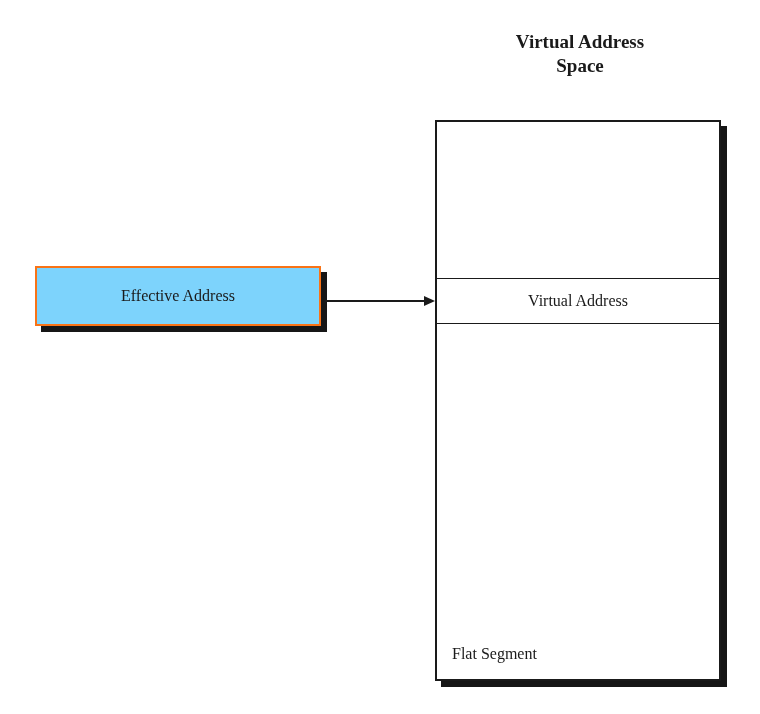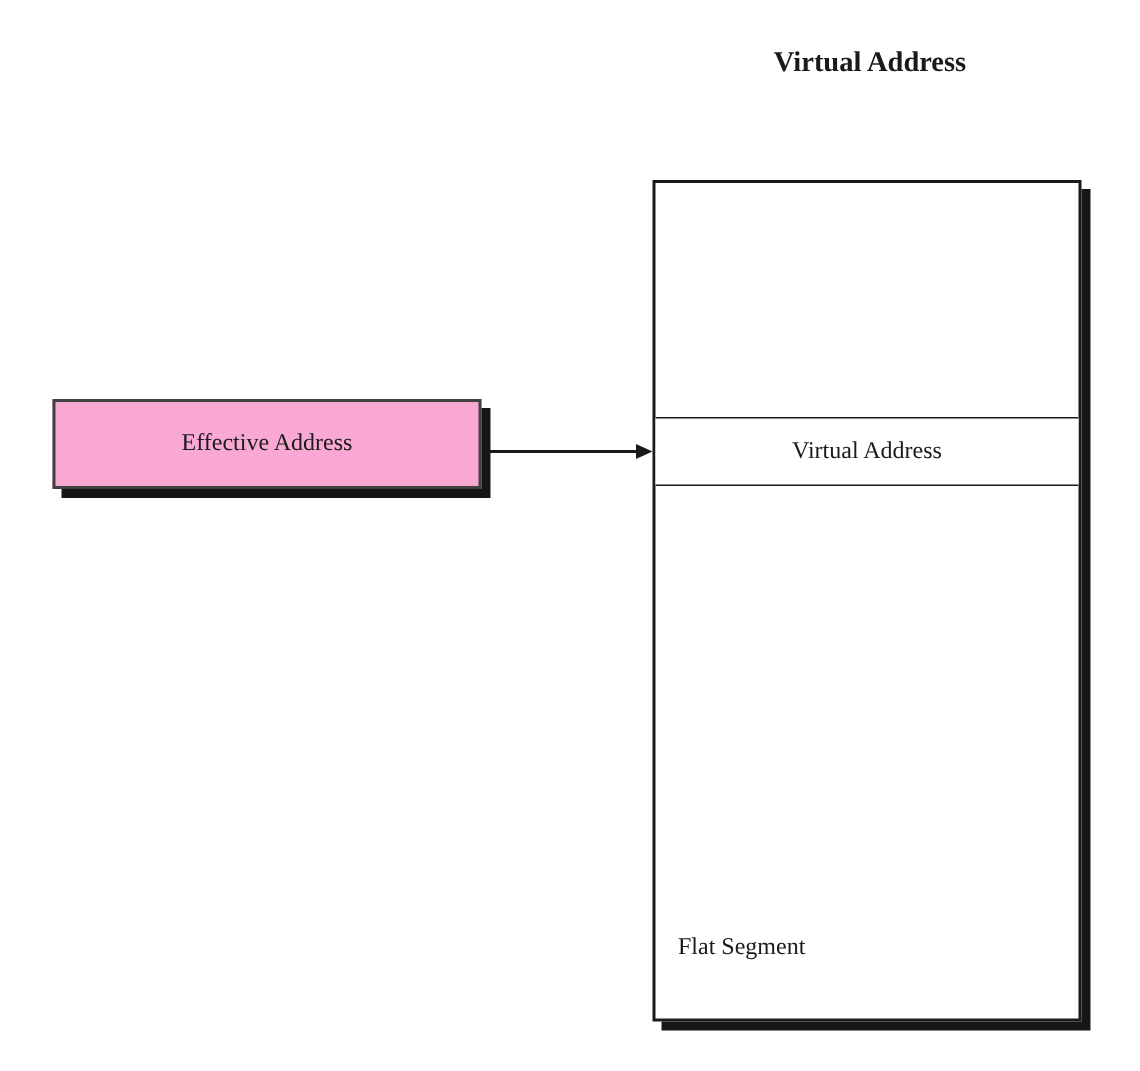--- a/index.html
+++ b/index.html
@@ -56,33 +56,33 @@
     align-items: center;
     justify-content: center;
     font-size: 16px;
     box-sizing: border-box;
     background: #ffffff;
   }
 
   .flat-segment {
     position: absolute;
     left: 15px;
-    bottom: 38px;
+    bottom: 16px;
     font-size: 16px;
   }
 
   
   .ea-box {
     position: absolute;
     left: 35px;
     top: 266px;
     width: 286px;
     height: 60px;
-    background: #f9a8d4;
-    border: 2px solid #404040;
+    background: #7dd3fc;
+    border: 2px solid #f97316;
     box-shadow: 6px 6px 0 0 #161616;
     box-sizing: border-box;
     display: flex;
     align-items: center;
     justify-content: center;
     font-size: 16px;
   }
 
   .arrow {
     position: absolute;
@@ -90,20 +90,21 @@
     top: 293px;
   }
 </style>
 </head>
 <body>
 
 <div class="canvas">
 
   <div class="vas-title">
     <div>Virtual Address</div>
+    <div>Space</div>
   </div>
 
   <div class="vas-box">
     <div class="va-band">
       <span>Virtual Address</span>
     </div>
     <div class="flat-segment">Flat Segment</div>
   </div>
 
   <div class="ea-box">

